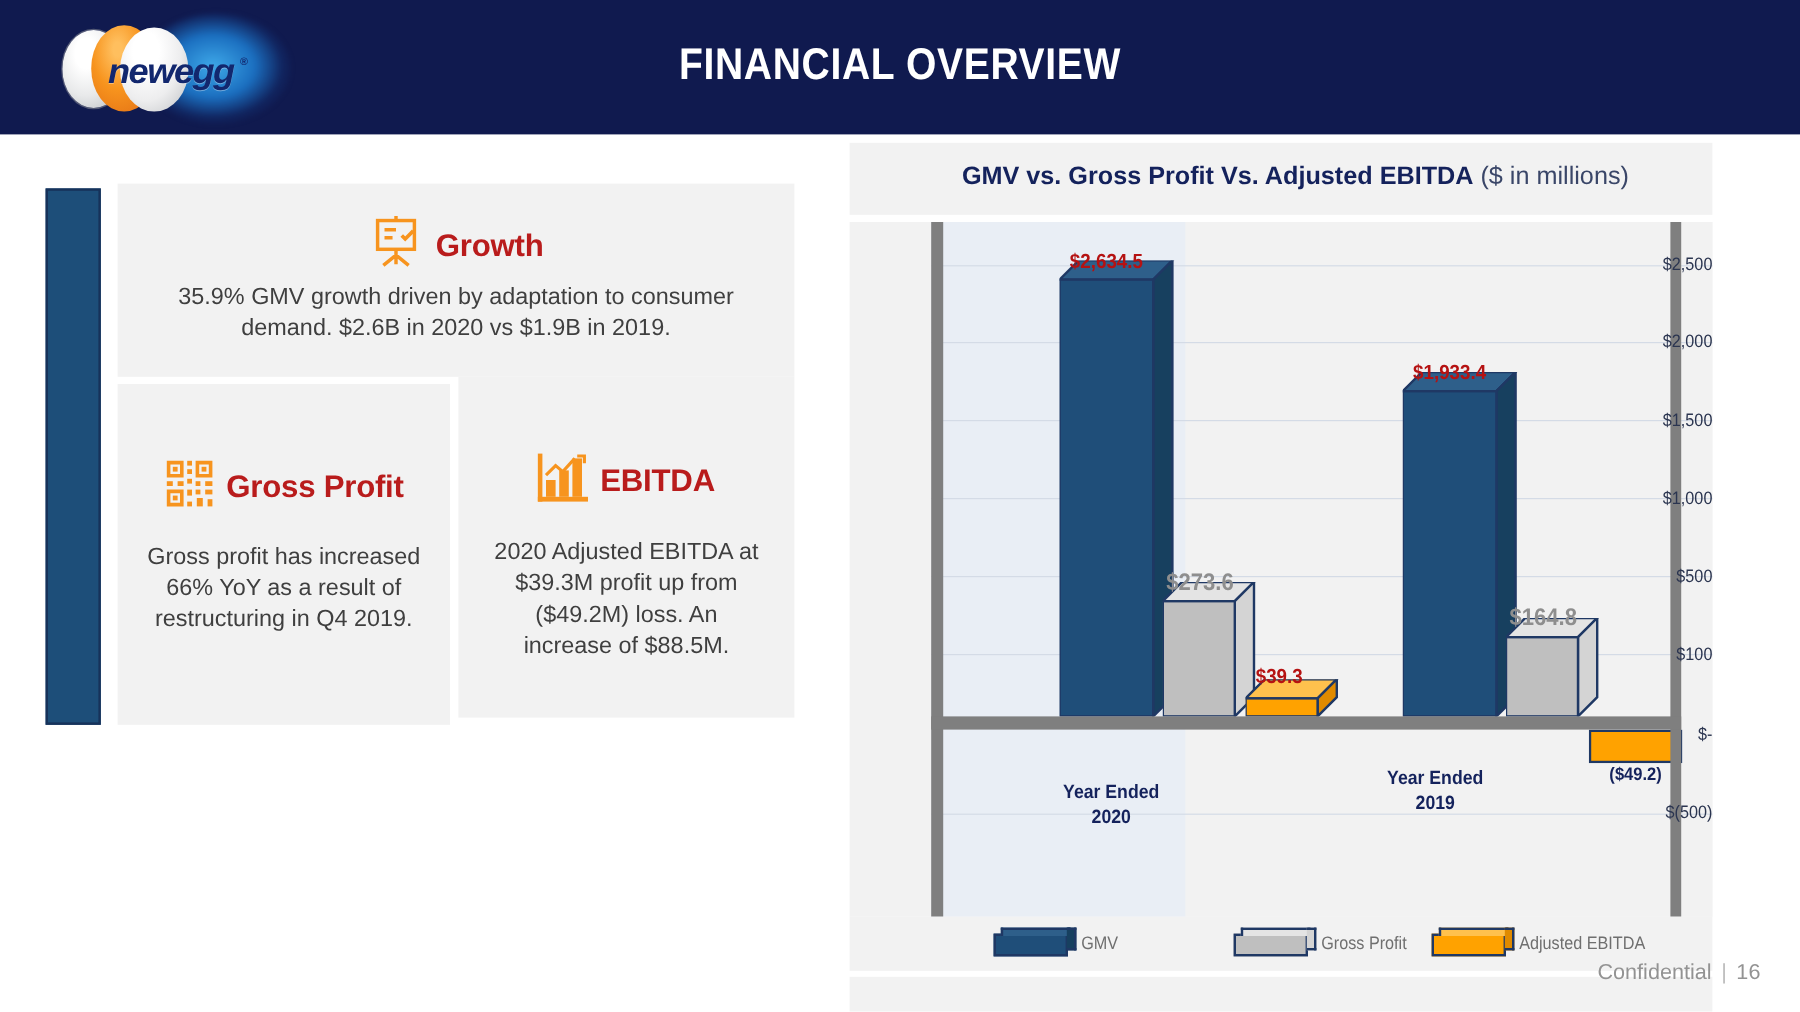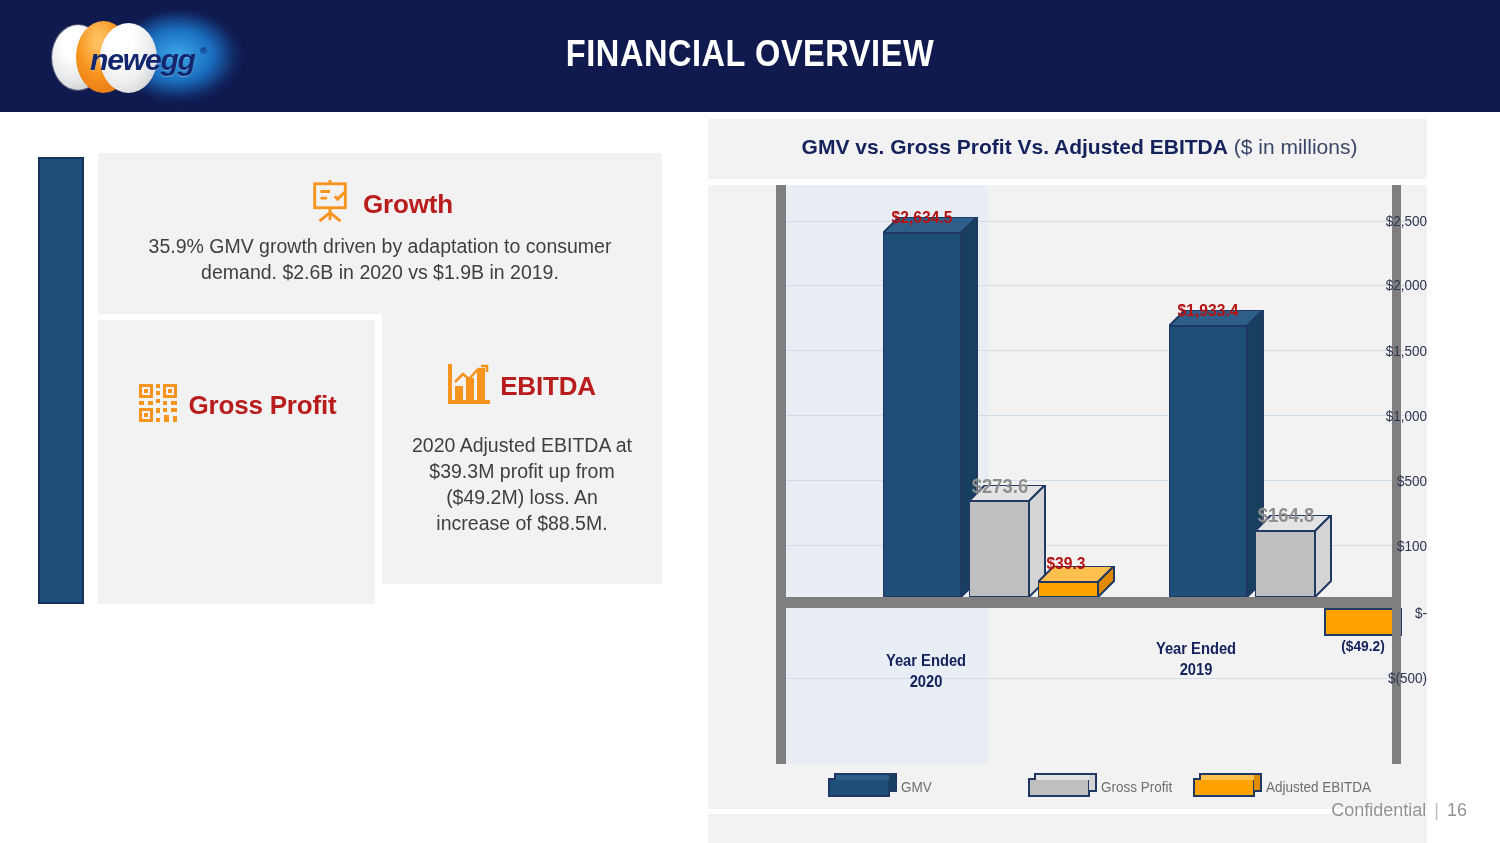--- a/index.html
+++ b/index.html
@@ -61,21 +61,21 @@
   
   .accent-bar{
     position:absolute;left:38px;top:157px;width:46px;height:447px;
     background:#1d4e79;border:2px solid #17325a;box-sizing:border-box;
   }
 
   
   .card{position:absolute;background:#f2f2f2;box-sizing:border-box;}
   .card-growth{left:98px;top:153px;width:564px;height:161px;}
   .card-gp{left:98px;top:320px;width:277px;height:284px;}
-  .card-ebitda{left:382px;top:300px;width:280px;height:284px;}
+  .card-ebitda{left:382px;top:314px;width:280px;height:284px;}
 
   .card-head{display:flex;align-items:center;justify-content:center;gap:10px;}
   .card-head .ico{display:block;flex:0 0 auto;}
   .card-title{
     color:#b91c1c;font-weight:bold;font-size:26px;
     font-family:"Liberation Sans", sans-serif;
     letter-spacing:-.2px;
   }
   .card-body{
     text-align:center;color:#3f3f3f;font-size:19.5px;line-height:26px;
@@ -228,20 +228,21 @@
             <rect x="19" y="36" width="4" height="4"></rect>
             <rect x="27" y="33" width="5" height="7"></rect>
             <rect x="36" y="34" width="4" height="6"></rect>
             <rect x="2" y="19" width="5" height="4"></rect>
             <rect x="11" y="19" width="5" height="4"></rect>
           </g>
         </svg>
       </span>
       <span class="card-title">Gross Profit</span>
     </div>
+    <div class="card-body">Gross profit has increased 66% YoY as a result of restructuring in Q4 2019.</div>
   </div>
 
   <div class="card card-ebitda">
     <div class="card-head">
       <span class="ico">
         <svg width="42" height="44" viewBox="0 0 42 44">
           <g fill="#f7941e">
             <rect x="0" y="2" width="4" height="40"></rect>
             <rect x="0" y="38" width="42" height="4"></rect>
             <rect x="7" y="24" width="8" height="14"></rect>

